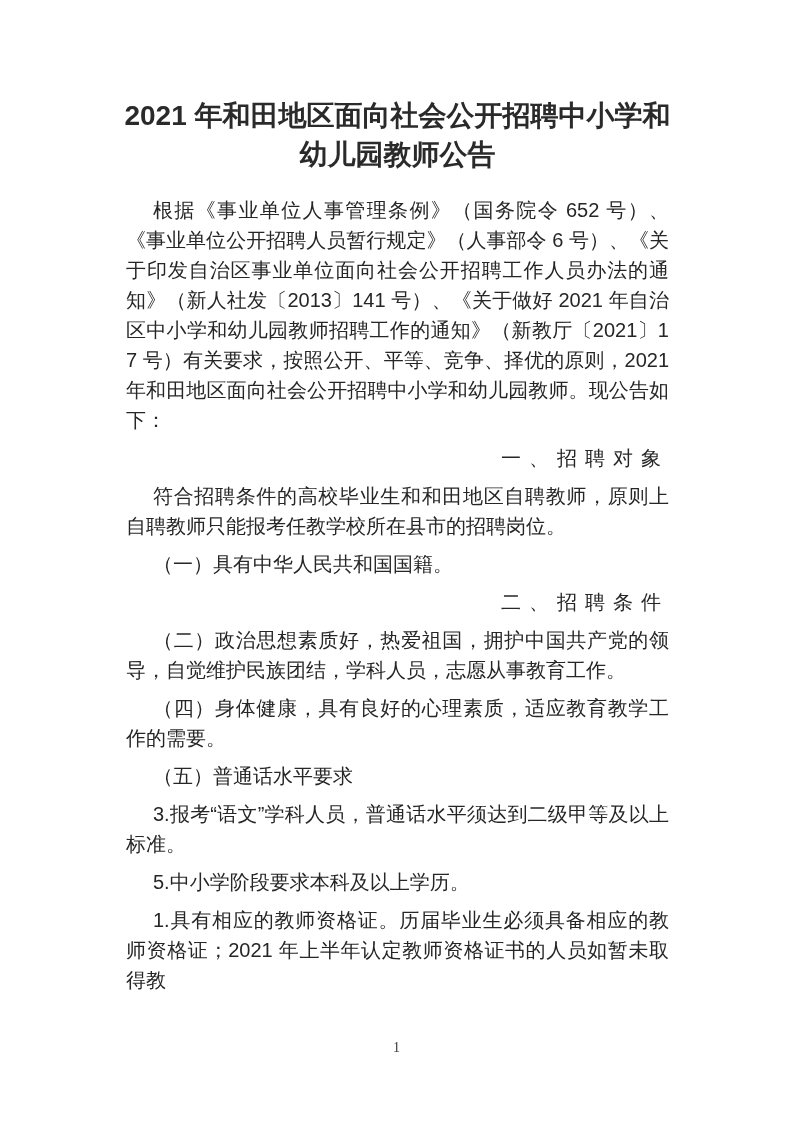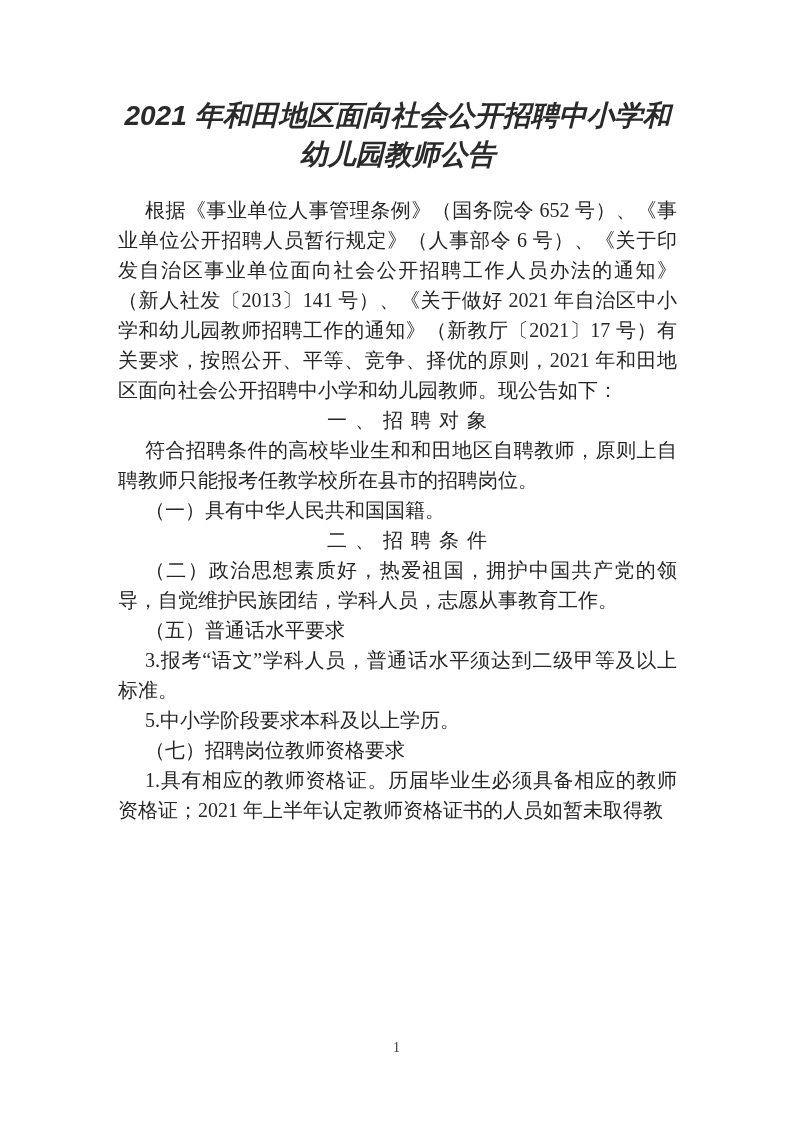--- a/index.html
+++ b/index.html
@@ -19,35 +19,34 @@
     padding: 96px 116px 0 118px;
   }
   .doc-title {
     margin: 0 0 21px 0;
     font-family: "Liberation Sans", "DejaVu Sans", sans-serif;
     font-size: 28px;
     line-height: 39px;
     font-weight: 700;
     text-align: center;
     color: #2a2a2a;
-    font-style: italic;
   }
   .doc-body p.para {
-    margin: 0;
-    font-family: Liberation Serif, serif;
+    margin: 8px;
+    font-family: Liberation Sans, sans-serif;
     font-size: 20px;
     line-height: 30px;
     color: #262626;
     text-align: justify;
     text-indent: 27px;
     word-break: break-all;
   }
   .doc-body p.para.heading {
     letter-spacing: 8px;
-    text-align: center;
+    text-align: right;
   }
   .page-number {
     position: absolute;
     top: 1040px;
     left: 0;
     width: 100%;
     text-align: center;
     font-family: "Liberation Serif", serif;
     font-size: 14px;
     color: #3a3a3a;
@@ -59,21 +58,21 @@
 <div class="page">
   <div class="content">
     <h1 class="doc-title">2021 年和田地区面向社会公开招聘中小学和幼儿园教师公告</h1>
     <div class="doc-body">
         <p class="para">根据《事业单位人事管理条例》（国务院令 652 号）、《事业单位公开招聘人员暂行规定》（人事部令 6 号）、《关于印发自治区事业单位面向社会公开招聘工作人员办法的通知》（新人社发〔2013〕141 号）、《关于做好 2021 年自治区中小学和幼儿园教师招聘工作的通知》（新教厅〔2021〕17 号）有关要求，按照公开、平等、竞争、择优的原则，2021 年和田地区面向社会公开招聘中小学和幼儿园教师。现公告如下：</p>
         <p class="para heading">一、招聘对象</p>
         <p class="para">符合招聘条件的高校毕业生和和田地区自聘教师，原则上自聘教师只能报考任教学校所在县市的招聘岗位。</p>
         <p class="para">（一）具有中华人民共和国国籍。</p>
         <p class="para heading">二、招聘条件</p>
         <p class="para">（二）政治思想素质好，热爱祖国，拥护中国共产党的领导，自觉维护民族团结，学科人员，志愿从事教育工作。</p>
+        <p class="para">（四）身体健康，具有良好的心理素质，适应教育教学工作的需要。</p>
         <p class="para">（五）普通话水平要求</p>
         <p class="para">3.报考“语文”学科人员，普通话水平须达到二级甲等及以上标准。</p>
         <p class="para">5.中小学阶段要求本科及以上学历。</p>
-        <p class="para">（七）招聘岗位教师资格要求</p>
         <p class="para">1.具有相应的教师资格证。历届毕业生必须具备相应的教师资格证；2021 年上半年认定教师资格证书的人员如暂未取得教</p>
       </div>
   </div>
   <div class="page-number">1</div>
 </div>
 
 </body></html>

